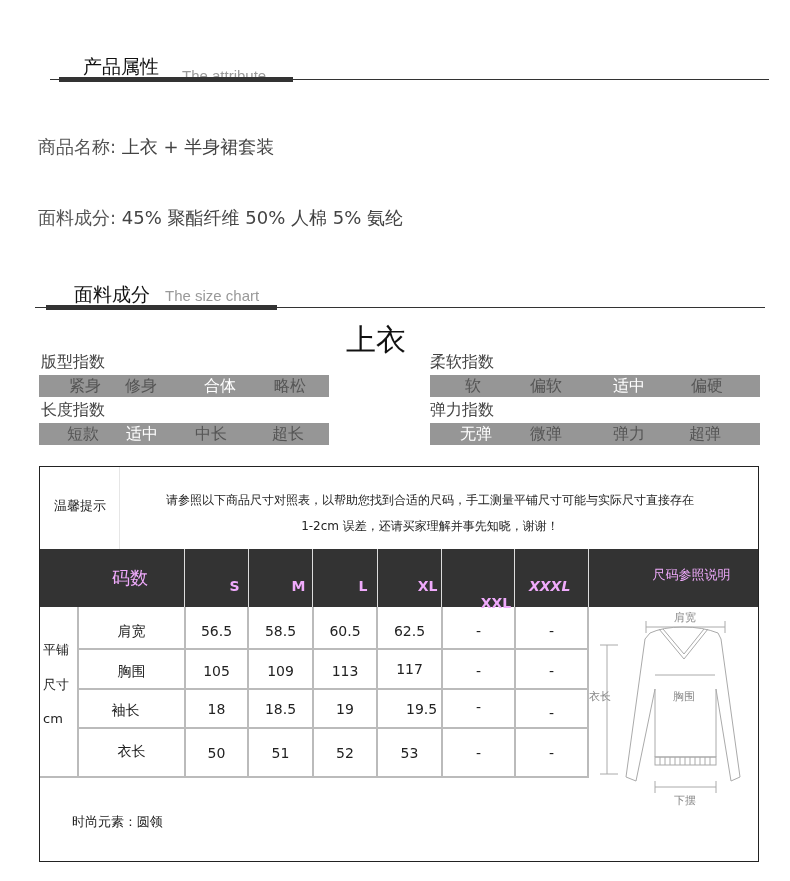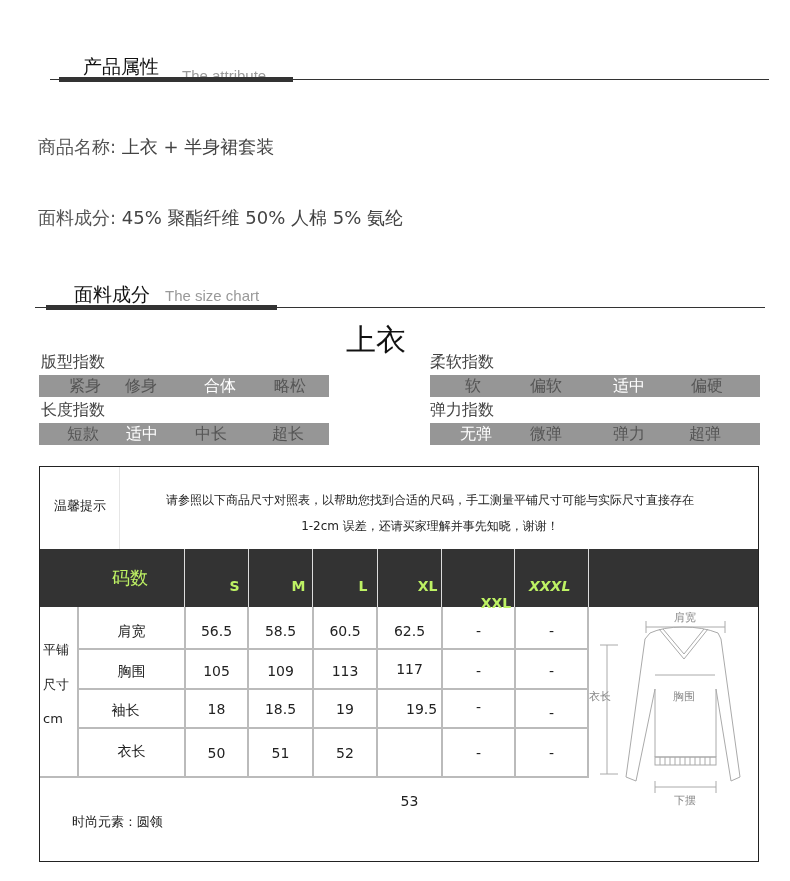--- a/index.html
+++ b/index.html
@@ -23,21 +23,21 @@
   .idx-bar span { position: absolute; top: 1px; font-size: 16px; color: #555; white-space: nowrap; }
   .idx-bar span.on { color: #fff; }
 
   
   .frame { position: absolute; left: 39px; top: 466px; width: 720px; height: 396px; border: 1px solid #222; }
   .tip-label { position: absolute; left: 14px; top: 30px; font-size: 13px; color: #222; }
   .tip-div { position: absolute; left: 79px; top: 0; width: 1px; height: 82px; background: #e6e6e6; }
   .tip-text { position: absolute; left: 88px; top: 20px; width: 604px; font-size: 12px; color: #222; line-height: 26px; text-align: center; }
 
   .head-row { position: absolute; left: 0; top: 82px; width: 718px; height: 58px; background: #333; }
-  .head-row .hc { position: absolute; top: 0; height: 58px; color: #bef264; font-weight: bold; font-size: 14px; text-align: center; padding-left: 36px; }
+  .head-row .hc { position: absolute; top: 0; height: 58px; color: #f0abfc; font-weight: bold; font-size: 14px; text-align: center; padding-left: 36px; }
   .head-row .hsep { position: absolute; top: 0; width: 1px; height: 58px; background: #ddd; }
 
   .grid-v { position: absolute; width: 2px; background: #bbb; }
   .grid-h { position: absolute; height: 2px; background: #bbb; }
   .cell { position: absolute; font-size: 14px; color: #222; text-align: center; }
   .rowlabel { position: absolute; font-size: 14px; color: #222; text-align: center; }
   .side-label { position: absolute; left: 3px; font-size: 13px; color: #222; }
 
   .diagram { position: absolute; left: 548px; top: 140px; width: 170px; height: 200px; }
   .fashion { position: absolute; left: 32px; top: 346px; font-size: 13px; color: #222; }
@@ -116,20 +116,21 @@
     <div class="hc" style="left:209px;width:63px;line-height:74px;">M</div>
     <div class="hsep" style="left:272px;"></div>
     <div class="hc" style="left:273px;width:64px;line-height:74px;">L</div>
     <div class="hsep" style="left:337px;"></div>
     <div class="hc" style="left:338px;width:63px;line-height:74px;">XL</div>
     <div class="hsep" style="left:401px;"></div>
     <div class="hc" style="left:402px;width:72px;line-height:74px;margin-top:17px;">XXL</div>
     <div class="hsep" style="left:474px;"></div>
     <div class="hc" style="left:453px;width:73px;line-height:74px;font-style:italic;">XXXL</div>
     <div class="hsep" style="left:548px;"></div>
+    <div class="hc" style="left:549px;width:169px;line-height:52px;font-weight:normal;font-size:13px;">尺码参照说明</div>
   </div>
 
   <div class="grid-v" style="left:37px;top:140px;height:170px;"></div>
   <div class="grid-v" style="left:144px;top:140px;height:170px;"></div>
   <div class="grid-v" style="left:207px;top:140px;height:170px;"></div>
   <div class="grid-v" style="left:272px;top:140px;height:170px;"></div>
   <div class="grid-v" style="left:336px;top:140px;height:170px;"></div>
   <div class="grid-v" style="left:401px;top:140px;height:170px;"></div>
   <div class="grid-v" style="left:474px;top:140px;height:170px;"></div>
   <div class="grid-v" style="left:547px;top:140px;height:170px;"></div>
@@ -163,21 +164,21 @@
   <div class="cell" style="left:209px;top:234px;width:63px;">18.5</div>
   <div class="cell" style="left:274px;top:234px;width:62px;">19</div>
   <div class="cell" style="left:338px;top:234px;width:40px;padding-left:28px;">19.5</div>
   <div class="cell" style="left:403px;top:232px;width:71px;">-</div>
   <div class="cell" style="left:476px;top:238px;width:71px;">-</div>
 
   <div class="rowlabel" style="left:39px;top:276px;width:105px;">衣长</div>
   <div class="cell" style="left:146px;top:278px;width:61px;">50</div>
   <div class="cell" style="left:209px;top:278px;width:63px;">51</div>
   <div class="cell" style="left:274px;top:278px;width:62px;">52</div>
-  <div class="cell" style="left:338px;top:278px;width:63px;margin-top:48px;">53</div>
+  <div class="cell" style="left:338px;top:278px;width:63px;">53</div>
   <div class="cell" style="left:403px;top:278px;width:71px;">-</div>
   <div class="cell" style="left:476px;top:278px;width:71px;">-</div>
 
   <div class="diagram">
     <svg width="170" height="200" viewBox="0 0 170 200">
       <g stroke="#aaa" stroke-width="1" fill="none">
 
         <line x1="58" y1="20" x2="137" y2="20"></line>
         <line x1="58" y1="14" x2="58" y2="26"></line>
         <line x1="137" y1="14" x2="137" y2="26"></line>

